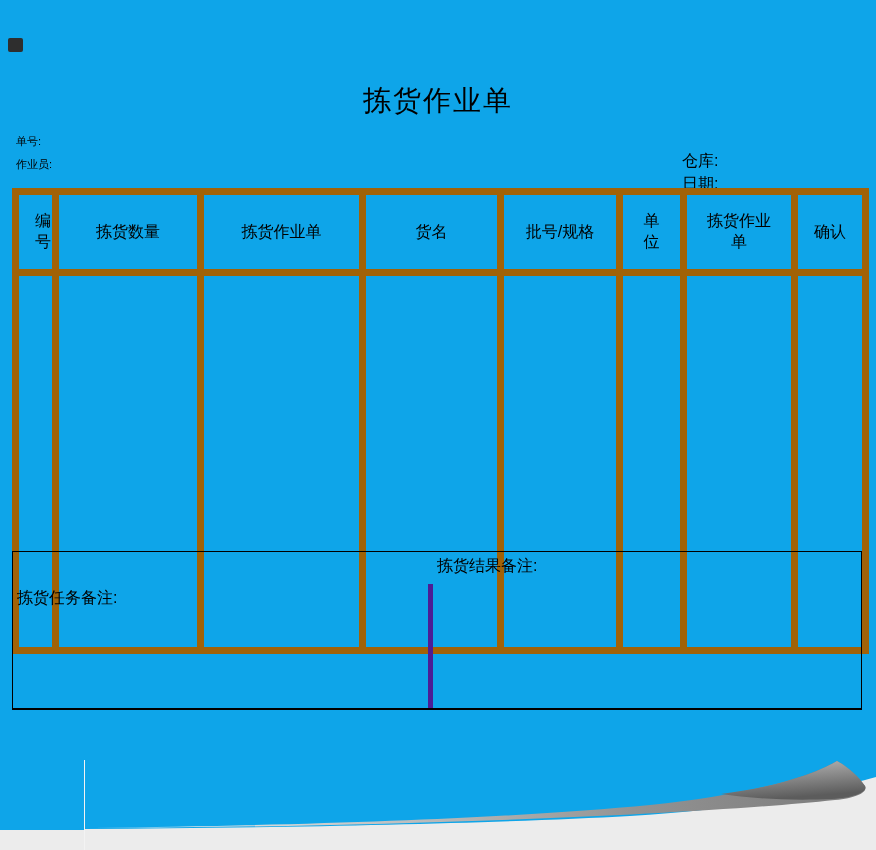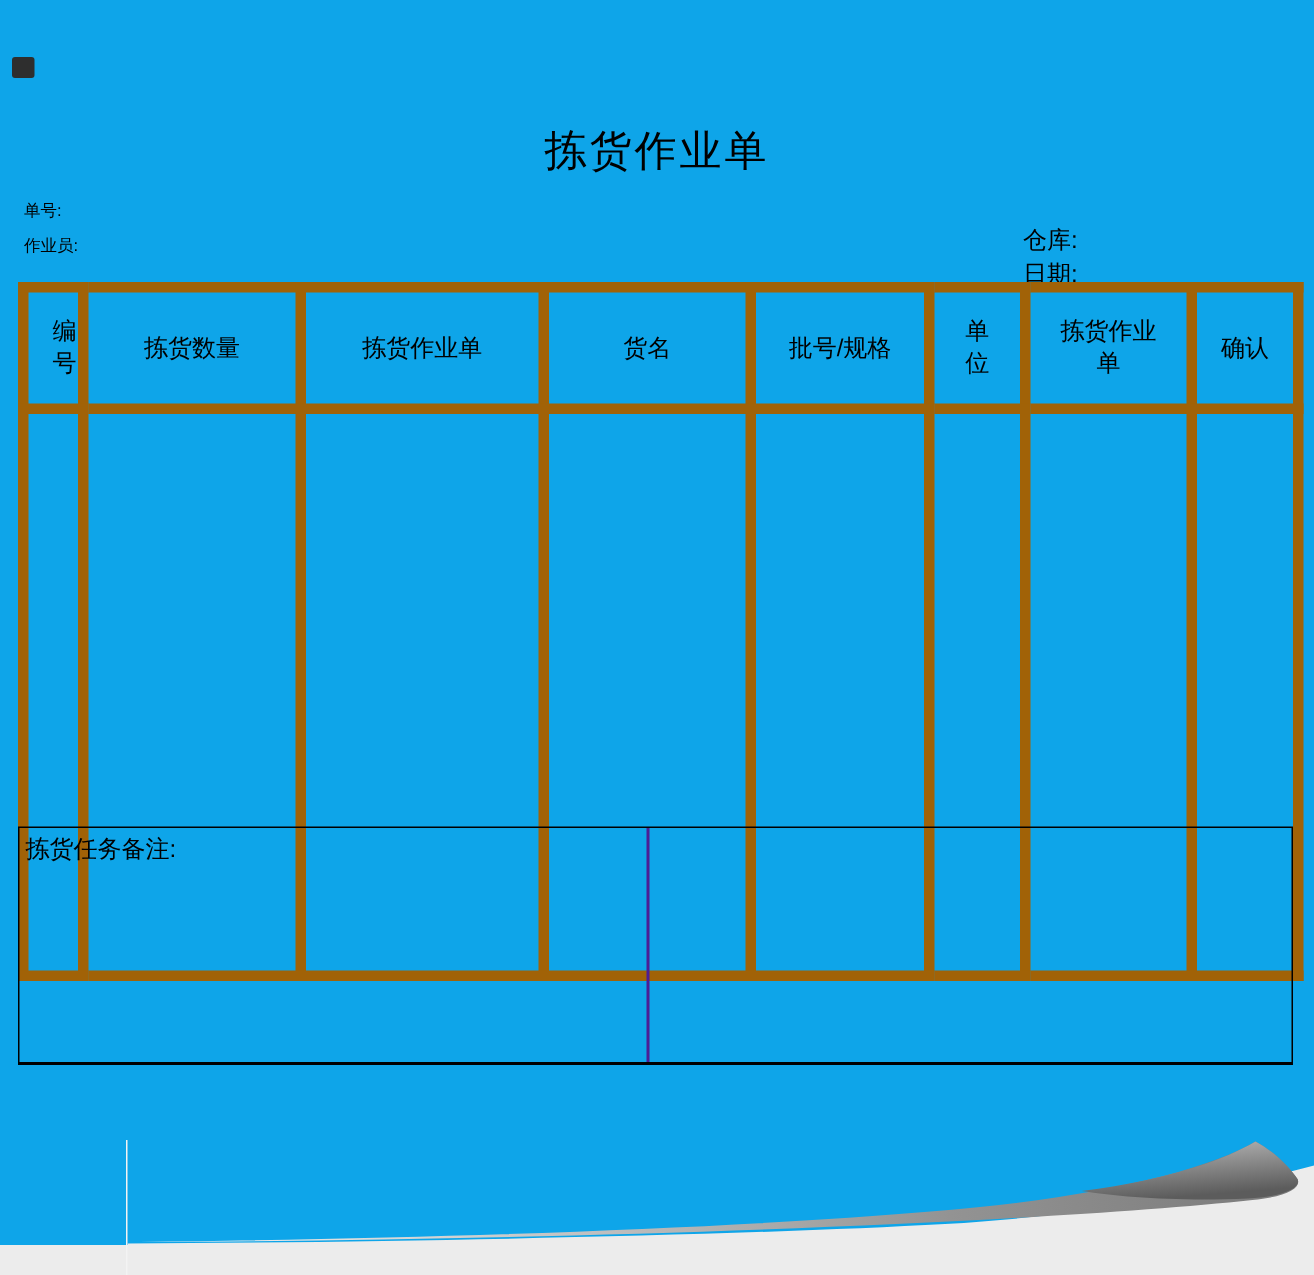--- a/index.html
+++ b/index.html
@@ -81,21 +81,22 @@
     border-bottom-width: 2px;
     display: flex;
   }
   .notes .cell {
     box-sizing: border-box;
     font-size: 16px;
     padding: 4px 0 0 4px;
   }
   .notes .cell.left {
     width: 420px;
-    border-right: 2px solid #4c1d95;
+    border-right: 5px solid #4c1d95;
+    margin-top: 32px;
   }
   .notes .cell.right { flex: 1; }
   .backdrop-strip {
     position: absolute;
     left: 0;
     top: 830px;
     width: 876px;
     height: 20px;
   }
   .curl-wrap {
@@ -159,20 +160,23 @@
       <td class="body-cell"></td>
       <td class="body-cell"></td>
     </tr>
   </tbody>
     </table>
 
   <div class="notes">
     <div class="cell left">
       <span>拣货任务备注:</span>
     </div>
+    <div class="cell right">
+      <span>拣货结果备注:</span>
+    </div>
   </div>
 
   <div class="backdrop-strip" style="background:#ececec;"></div>
 
   <div class="curl-wrap">
     <svg width="791" height="90" viewBox="0 0 791 90" preserveAspectRatio="none">
       <defs>
         <linearGradient id="bandGrad" x1="0" y1="0" x2="1" y2="0">
           <stop offset="0" stop-color="#f7f7f7"></stop>
           <stop offset="0.35" stop-color="#c6c6c6"></stop>

